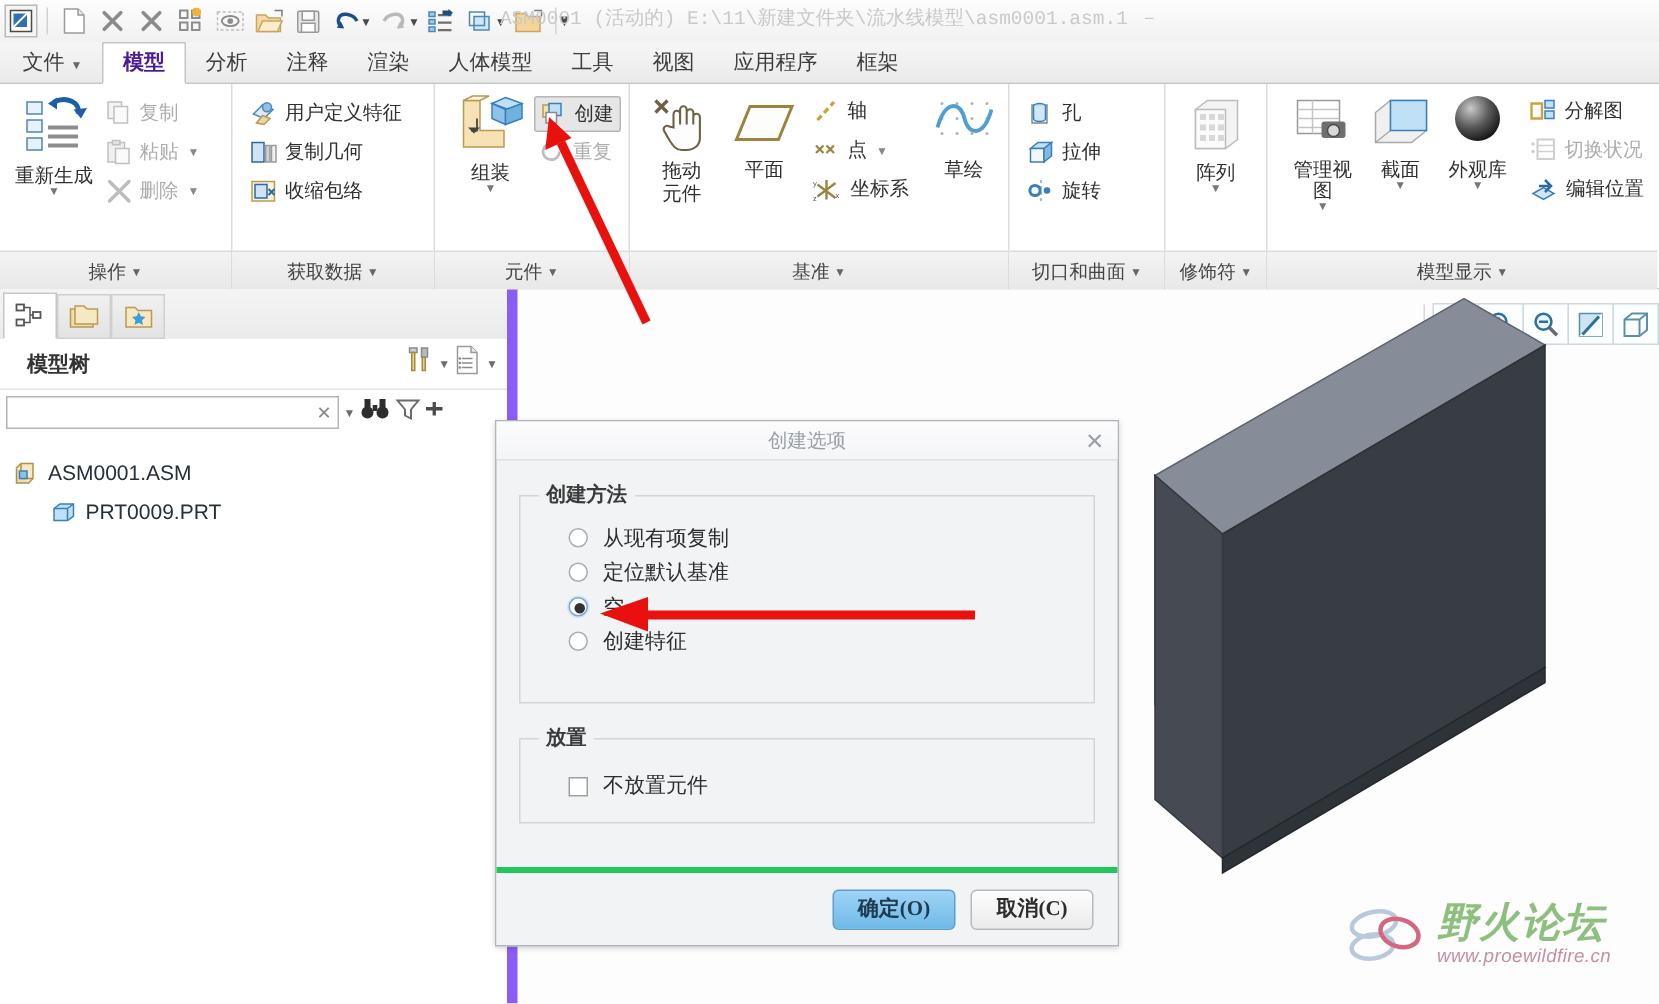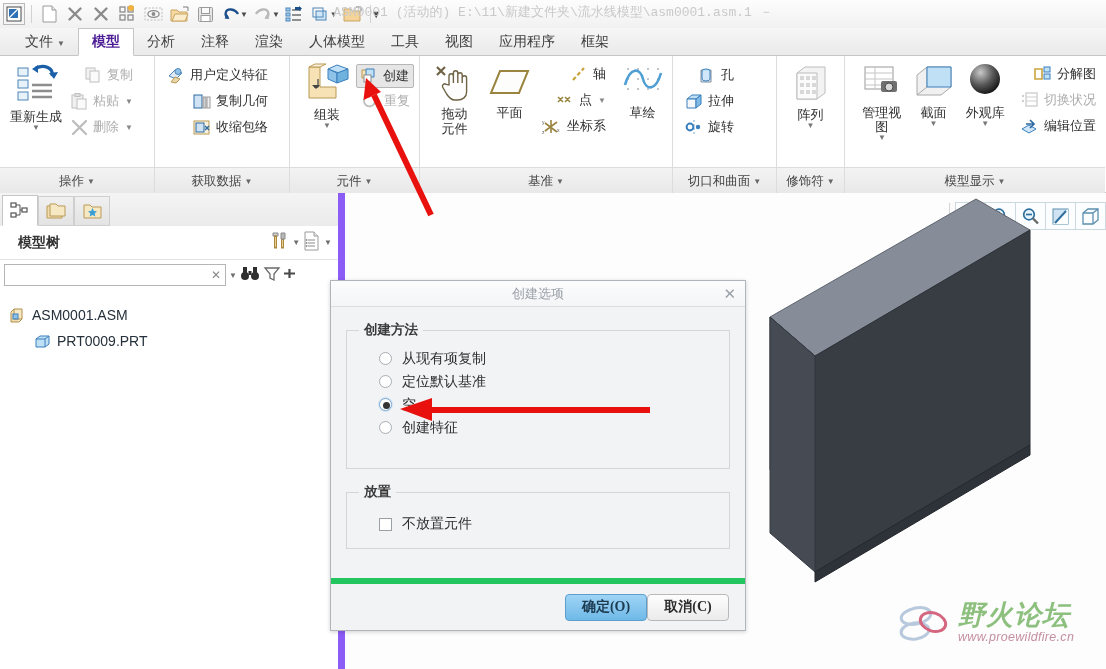--- a/index.html
+++ b/index.html
@@ -29,21 +29,21 @@
     position:absolute; left:0; right:0; top:3px; text-align:center;
     font-family:"Liberation Mono","DejaVu Sans Mono",monospace;
     font-size:13px; color:#c9c9c9; letter-spacing:0px; pointer-events:none;
   }
 
   
   .tabbar {
     position:absolute; left:0; top:28px; width:1106px; height:28px;
     background: linear-gradient(to bottom,#f6f6f6 0%,#eaeaea 100%);
     border-bottom:1px solid #c6c6c6;
-    display:flex; align-items:center; padding-left:12px;
+    display:flex; align-items:center; padding-left:2px;
   }
   .tab {
     height:27px; padding:0 13px; display:flex; align-items:center;
     font-size:14px; color:#3d3d3d; position:relative;
   }
   .tab.active {
     background:#ffffff; border:1px solid #c6c6c6; border-bottom:1px solid #fff;
     font-weight:bold; height:28px; margin-bottom:-1px; color:#4c1d95;
   }
   .tab .tcaret { font-size:8px; margin-left:4px; color:#666; position:relative; top:2px;}
@@ -62,21 +62,21 @@
     background:linear-gradient(to bottom,#f3f3f3,#e8e8e8);
     border-top:1px solid #dcdcdc;
   }
   .rgroup-label .gcaret { font-size:8px; color:#666; margin-left:3px; position:relative; top:-1px;}
 
   .bigbtn { width:62px; display:flex; flex-direction:column; align-items:center;
             padding-top:3px; }
   .bigbtn .lbl { font-size:13px; color:#303030; text-align:center; line-height:14px; margin-top:3px;}
   .bigbtn .bcaret { font-size:8px; color:#777; line-height:7px; }
   .smallcol { display:flex; flex-direction:column; padding-top:2px; }
-  .smallbtn { display:flex; align-items:center; height:26px; padding:0 4px;justify-content:flex-end; }
+  .smallbtn { display:flex; align-items:center; height:26px; padding:0 4px; }
   .smallbtn .lbl { font-size:13px; color:#303030; margin-left:5px; white-space:nowrap; }
   .smallbtn .lbl.dim { color:#adadad; }
   .smallbtn .scaret { font-size:8px; color:#888; margin-left:6px; }
   .smallbtn.sel {
     border:1px solid #b6b6b6; background:#e6e6e6; border-radius:2px; height:24px;
   }
 
   
   .leftpanel {
     position:absolute; left:0; top:193px; width:345px; height:476px;
@@ -145,22 +145,22 @@
   .radio.checked::after {
     content:''; position:absolute; left:3px; top:3px; width:7px; height:7px;
     border-radius:50%; background:#333;
   }
   .radio-row .rl { font-size:14px; color:#2e2e2e; margin-left:10px; }
   .check-row { display:flex; align-items:center; height:26px; margin-top:2px;}
   .checkbox { width:13px; height:13px; border:1px solid #9aa0a6; background:#fff; margin-left:20px;}
   .check-row .cl { font-size:14px; color:#2e2e2e; margin-left:10px; }
   .dlg-footer {
     position:absolute; left:0; right:0; bottom:0; height:52px;
-    border-top:6px solid #22c55e; background:#f2f3f5;
-    display:flex; align-items:center; justify-content:flex-end; padding-right:16px; 
+    border-top:4px solid #22c55e; background:#f2f3f5;
+    display:flex; align-items:center; justify-content:flex-end; padding-right:16px; gap:10px;
   }
   .btn {
     min-width:82px; height:27px; border-radius:4px; font-size:14px;
     display:flex; align-items:center; justify-content:center;
     font-family:"Liberation Serif","DejaVu Serif",serif; font-weight:bold;
   }
   .btn.primary { background:linear-gradient(to bottom,#9fd4f5,#6fb9e8); border:1px solid #5c9fcd; color:#1d3c52;}
   .btn.secondary { background:linear-gradient(to bottom,#fdfdfd,#ebebeb); border:1px solid #b9b9b9; color:#2d2d2d;}
 
   

